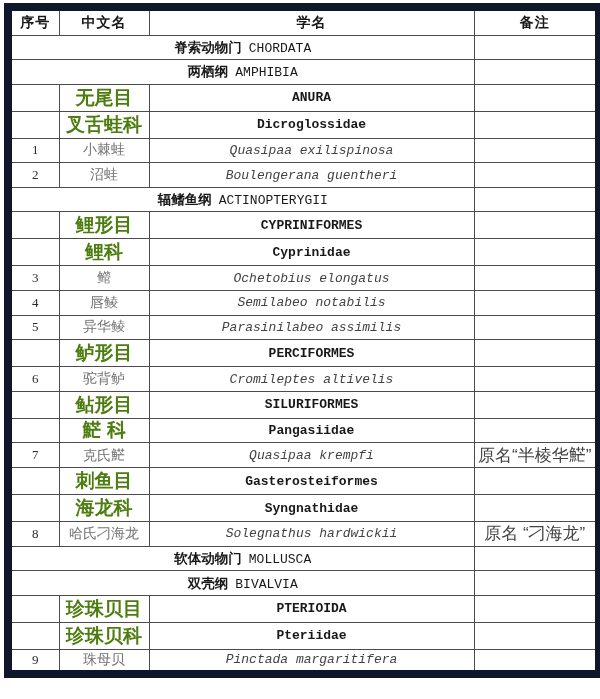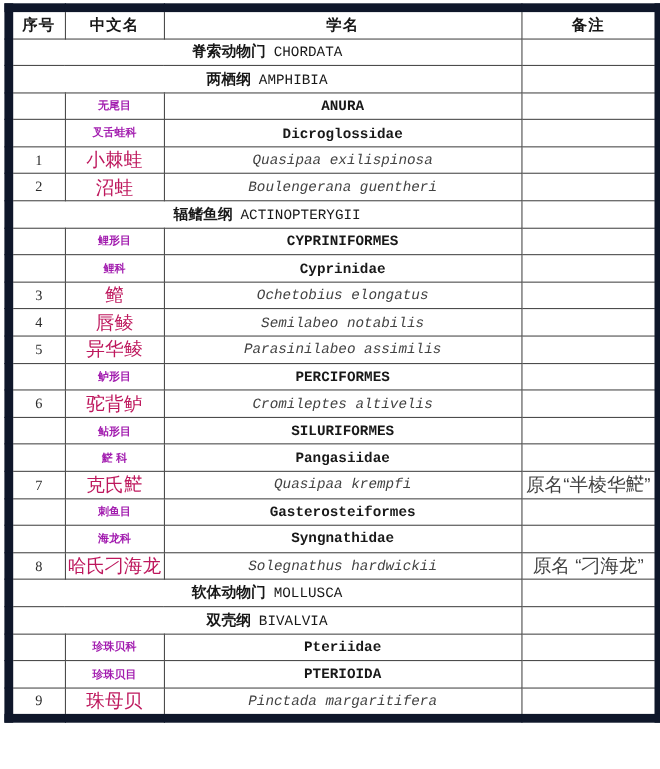--- a/index.html
+++ b/index.html
@@ -18,26 +18,26 @@
      vertical-align:middle;overflow:hidden;white-space:pre;}
   tr.hdr{height:28px;}
   tr.r{height:24.6px;}
   
   .h{font-weight:700;font-size:14px;color:#181818;letter-spacing:1px;}
   
   .gcn{font-weight:700;font-size:13.5px;color:#181818;}
   .gsci{font-weight:400;font-size:13px;color:#181818;
         font-family:"Liberation Mono",monospace;margin-left:7px;}
   
-  .tcn{font-weight:700;font-size:10px;color:#a21caf;}
+  .tcn{font-weight:700;font-size:19px;color:#4d7c0f;}
   .tsci{font-weight:700;font-size:13px;color:#181818;
         font-family:"Liberation Mono",monospace;}
   
   .num{font-size:13px;color:#2b2b2b;font-family:"Liberation Serif",serif;}
-  .scn{font-size:17px;color:#be185d;font-weight:400;margin-top:16px;}
+  .scn{font-size:14px;color:#737373;font-weight:400;margin-top:16px;}
   .ssci{font-size:13px;color:#424242;font-style:italic;
         font-family:"Liberation Mono",monospace;}
   .note{font-size:17px;color:#424242;}
 </style>
 </head>
 <body>
 
 <table class="species">
   <colgroup>
     <col class="c-num">
@@ -194,29 +194,29 @@
       <td class="note"></td>
     </tr>
 
     <tr class="r">
       <td colspan="3"><span class="gcn">双壳纲</span><span class="gsci">BIVALVIA</span></td>
       <td class="note"></td>
     </tr>
 
     <tr class="r">
       <td class="num"></td>
+      <td class="tcn">珍珠贝目</td>
+      <td class="tsci">PTERIOIDA</td>
+      <td class="note"></td>
+    </tr>
+
+    <tr class="r">
+      <td class="num"></td>
       <td class="tcn">珍珠贝科</td>
       <td class="tsci">Pteriidae</td>
-      <td class="note"></td>
-    </tr>
-
-    <tr class="r">
-      <td class="num"></td>
-      <td class="tcn">珍珠贝目</td>
-      <td class="tsci">PTERIOIDA</td>
       <td class="note"></td>
     </tr>
 
     <tr class="r">
       <td class="num">9</td>
       <td class="scn">珠母贝</td>
       <td class="ssci">Pinctada margaritifera</td>
       <td class="note"></td>
     </tr>
   </tbody>

